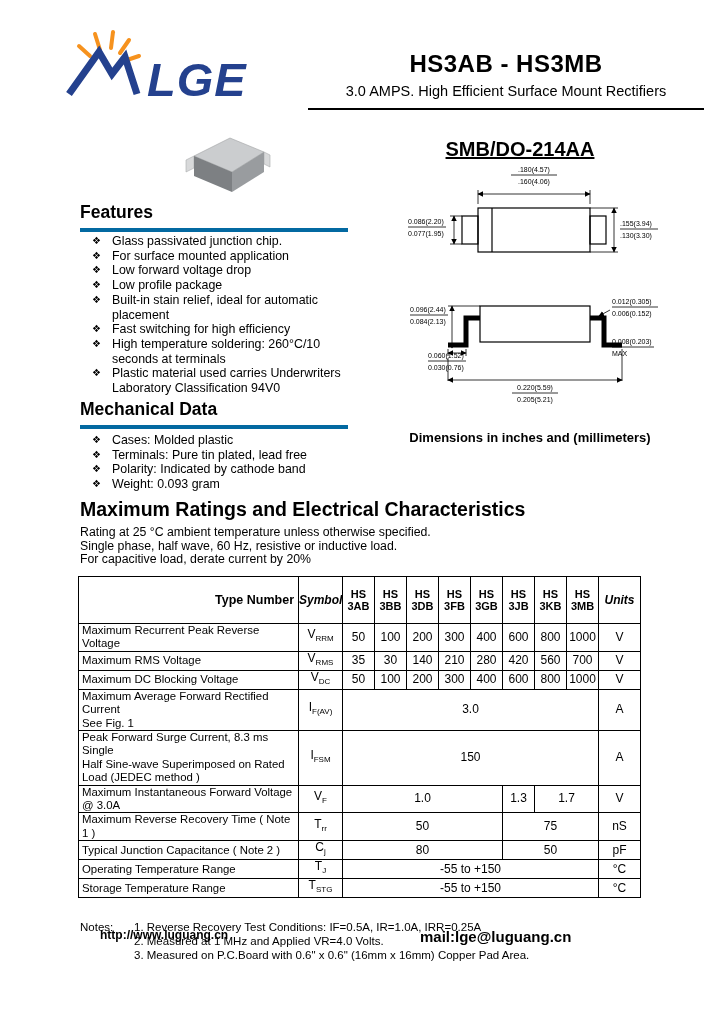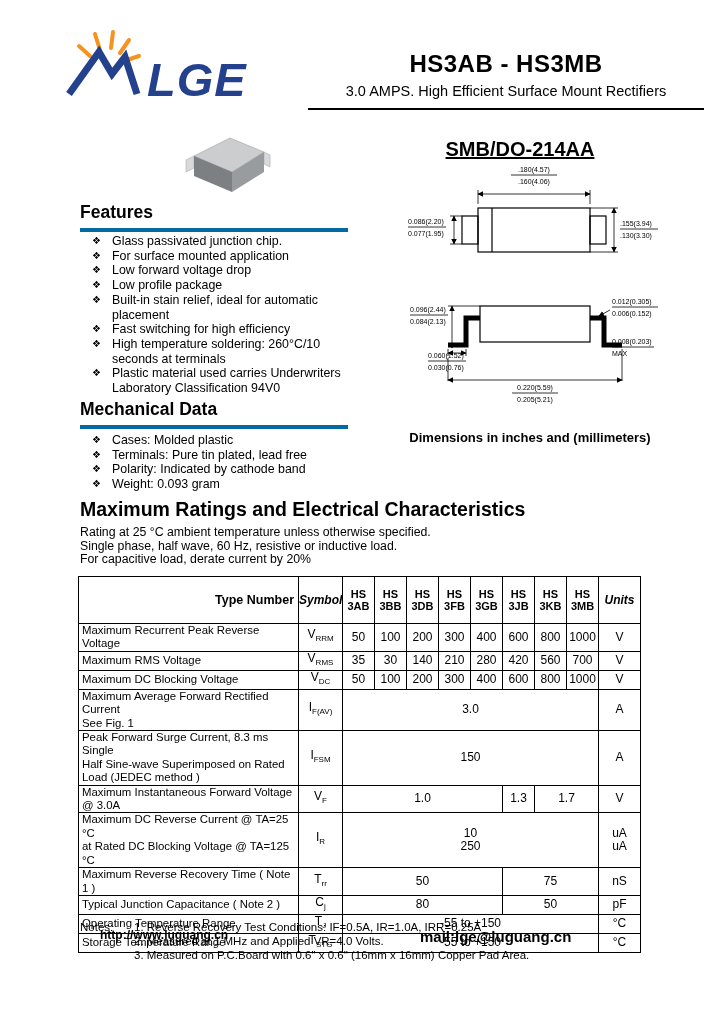--- a/index.html
+++ b/index.html
@@ -350,35 +350,20 @@
             <div>Maximum Instantaneous Forward Voltage</div>
             <div>@ 3.0A</div>
           </td>
     <td class="sym"><span>V</span><sub>F</sub></td>
     <td class="val" colspan="5">1.0</td>
     <td class="val" colspan="1">1.3</td>
     <td class="val" colspan="2">1.7</td>
     <td class="unit">V</td>
   </tr>
 
-  <tr>
-    <td class="param">
-            <div>Maximum DC Reverse Current @ TA=25 °C</div>
-            <div>at Rated DC Blocking Voltage @ TA=125 °C</div>
-          </td>
-    <td class="sym"><span>I</span><sub>R</sub></td>
-    <td class="val" colspan="8">
-            <div>10</div>
-            <div>250</div>
-          </td>
-    <td class="unit">
-            <div>uA</div>
-            <div>uA</div>
-          </td>
-  </tr>
 
   <tr class="simple">
     <td class="param">Maximum Reverse Recovery Time ( Note 1 )</td>
     <td class="sym"><span>T</span><sub>rr</sub></td>
     <td class="val" colspan="5">50</td>
     <td class="val" colspan="3">75</td>
     <td class="unit">nS</td>
   </tr>
 
   <tr class="simple">

